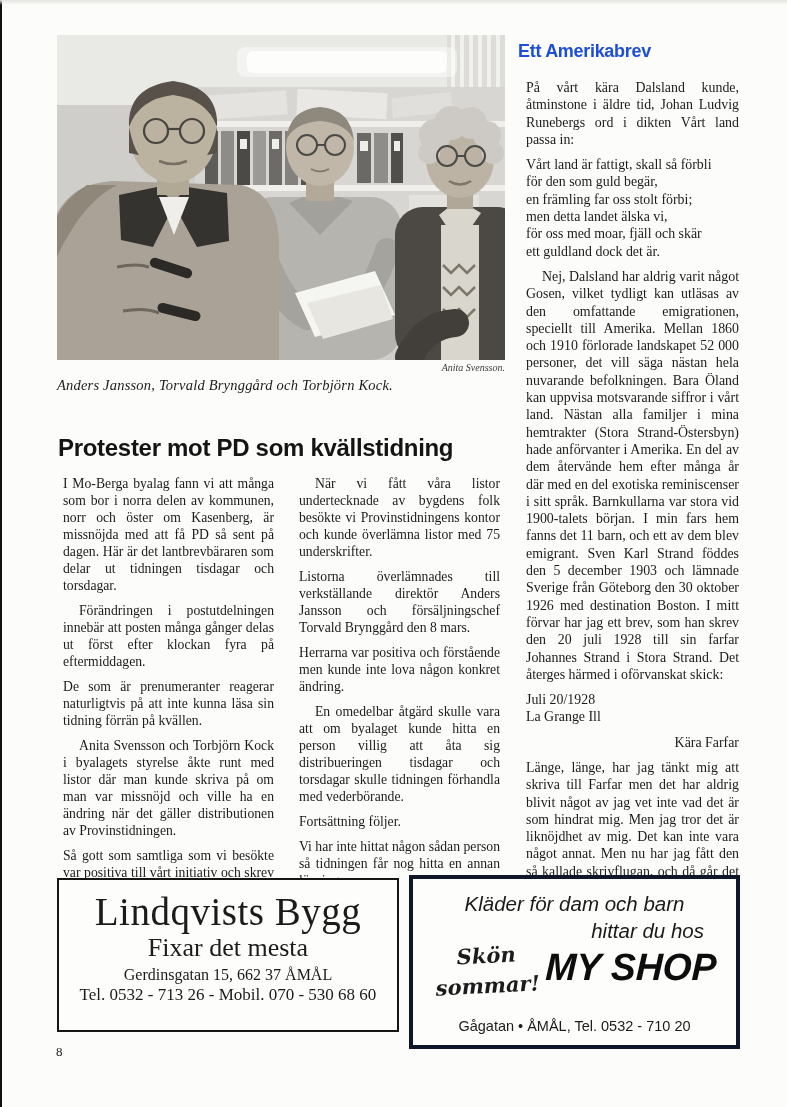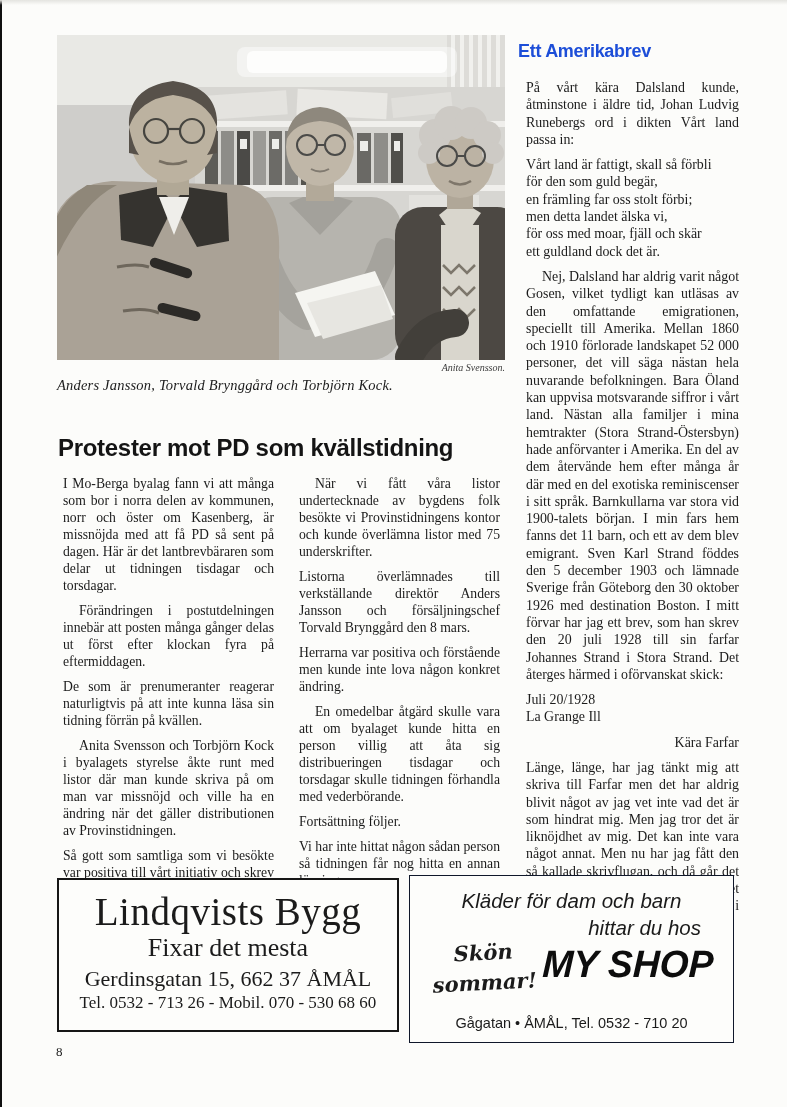--- a/index.html
+++ b/index.html
@@ -46,26 +46,26 @@
   .rcol{left:518px;top:71px;width:229px;font-size:13.9px;line-height:17.3px;}
   .preline{white-space:pre-line;}
   .gap{margin-top:8px !important;}
 
   .ad1{
     position:absolute;left:57px;top:878px;width:338px;height:150px;
     border:2px solid #161616;background:#fdfdfb;text-align:center;
   }
   .ad1-title{margin-top:12px;font-size:39px;line-height:1.05;letter-spacing:.5px;}
   .ad1-sub{font-size:26px;line-height:1.1;margin-top:1px;}
-  .ad1-addr{font-size:22px;margin-top:3px;}
+  .ad1-addr{font-size:16px;margin-top:3px;}
   .ad1-tel{font-size:17px;margin-top:1px;}
 
   .ad2{
     position:absolute;left:409px;top:875px;width:323px;height:166px;
-    border:1px solid #0f172a;background:#fdfdfb;
+    border:4px solid #0f172a;background:#fdfdfb;
     font-family:"Liberation Sans",sans-serif;
   }
   .ad2-line1{position:absolute;left:0;top:13px;width:100%;text-align:center;
     font-style:italic;font-size:20.5px;color:#1a1a1a;}
   .ad2-line2{position:absolute;right:32px;top:40px;font-style:italic;font-size:20.5px;}
   .ad2-script{position:absolute;left:14px;top:62px;width:120px;
     font-family:"DejaVu Serif",serif;font-style:italic;font-weight:bold;
     font-size:21px;line-height:1.45;transform:rotate(-3deg);text-align:center;}
   .ad2-brand{position:absolute;left:118px;top:67px;width:200px;text-align:center;
     font-weight:900;font-style:italic;font-size:38px;letter-spacing:0px;

